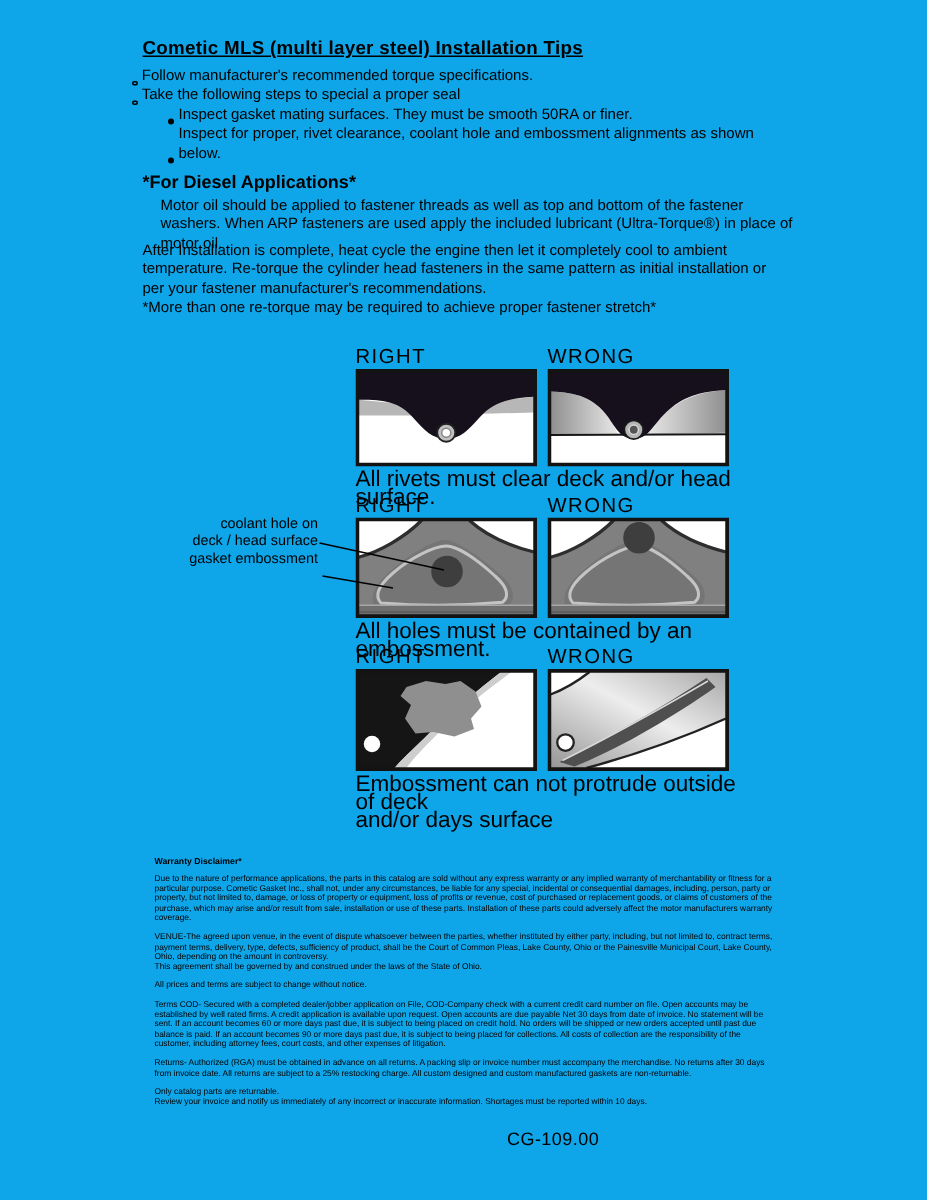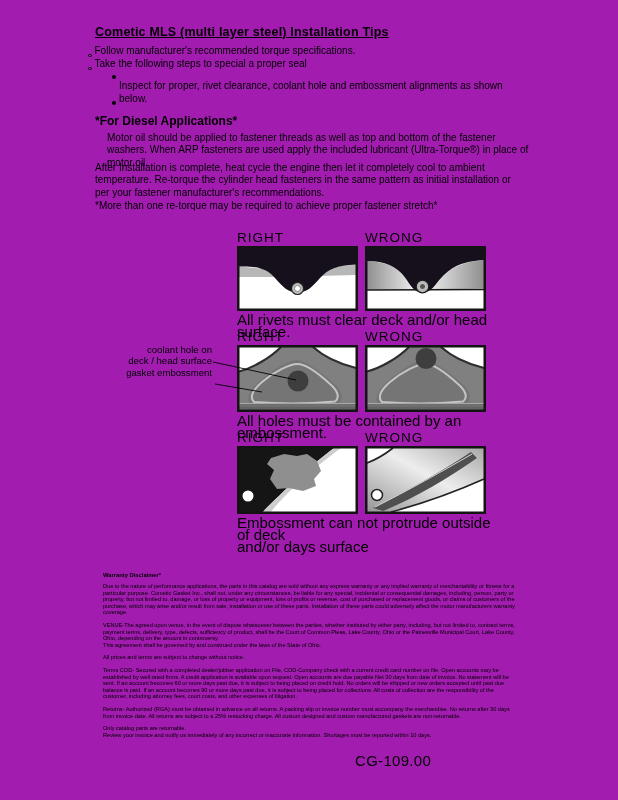--- a/index.html
+++ b/index.html
@@ -1,18 +1,18 @@
 <!DOCTYPE html>
 <html><head>
 <meta charset="utf-8">
 <style>
   * { box-sizing: border-box; margin: 0; padding: 0; }
   html,body { width: 618px; height: 800px; background: #ffffff; }
   body { font-family: "Liberation Sans", sans-serif; color: #000; position: relative; overflow: hidden; }
-  .page { position: relative; width: 618px; height: 800px; background: #a21caf; }
+  .page { position: relative; width: 618px; height: 800px; background: #0ea5e9; }
 
   .title { position: absolute; left: 95px; top: 25px; font-size: 12.5px; font-weight: bold; text-decoration: underline; letter-spacing: 0.2px; }
 
   .bullets { position: absolute; left: 88px; top: 44px; width: 445px; }
   .bullet { display: flex; align-items: flex-end; font-size: 10px; line-height: 13px; }
   .marker-o { flex: none; width: 3.5px; height: 3.5px; border: 1px solid #000; border-radius: 50%; margin: 4px 3px 0 0; }
   .marker-dot { flex: none; width: 4px; height: 4px; background: #000; border-radius: 50%; margin: 4.5px 3px 0 0; }
   .bullet.sub { margin-left: 24px; }
 
   .diesel-h { position: absolute; left: 95px; top: 114px; font-size: 12px; font-weight: bold; }
@@ -30,40 +30,41 @@
   .fig-caption { font-size: 15px; line-height: 12px; margin-top: 3px; white-space: pre-line; }
 
   .anno-block { position: absolute; left: 108px; top: 344px; width: 104px; text-align: right; font-size: 9.6px; line-height: 11px; }
   .anno-2 { margin-top: 1px; }
   .leader-svg { position: absolute; left: 212px; top: 355px; }
 
   .legal { position: absolute; left: 103px; top: 572px; width: 412px; }
   .legal-h { font-size: 5.8px; font-weight: bold; margin-bottom: 5px; }
   .legal p { font-size: 5.6px; line-height: 6.6px; margin-bottom: 6px; white-space: pre-line; }
 
-  .page-num { position: absolute; left: 355px; top: 752px; font-size: 15px; letter-spacing: 0.3px; }
+  .page-num { position: absolute; left: 338px; top: 752px; font-size: 12px; letter-spacing: 0.3px; }
 </style>
 </head>
 <body>
 
 <div class="page">
 
   <div class="title">Cometic MLS (multi layer steel) Installation Tips</div>
 
   <div class="bullets">
     <div class="bullet">
       <span class="marker-o"></span>
       <span>Follow manufacturer's recommended torque specifications.</span>
     </div>
     <div class="bullet">
       <span class="marker-o"></span>
       <span>Take the following steps to special a proper seal</span>
     </div>
     <div class="bullet sub">
       <span class="marker-dot"></span>
+      <span>Inspect gasket mating surfaces.  They must be smooth 50RA or finer.</span>
     </div>
     <div class="bullet sub">
       <span class="marker-dot"></span>
       <span>Inspect for proper, rivet clearance, coolant hole and embossment alignments as shown below.</span>
     </div>
   </div>
 
   <div class="diesel-h">*For Diesel Applications*</div>
   <div class="para p1">Motor oil should be applied to fastener threads as well as top and bottom of the fastener washers. When ARP fasteners are used apply the included lubricant (Ultra-Torque®) in place of motor oil.</div>
   <div class="para p2">After Installation is complete, heat cycle the engine then let it completely cool to ambient temperature. Re-torque the cylinder head fasteners in the same pattern as initial installation or per your fastener manufacturer's recommendations.</div>

